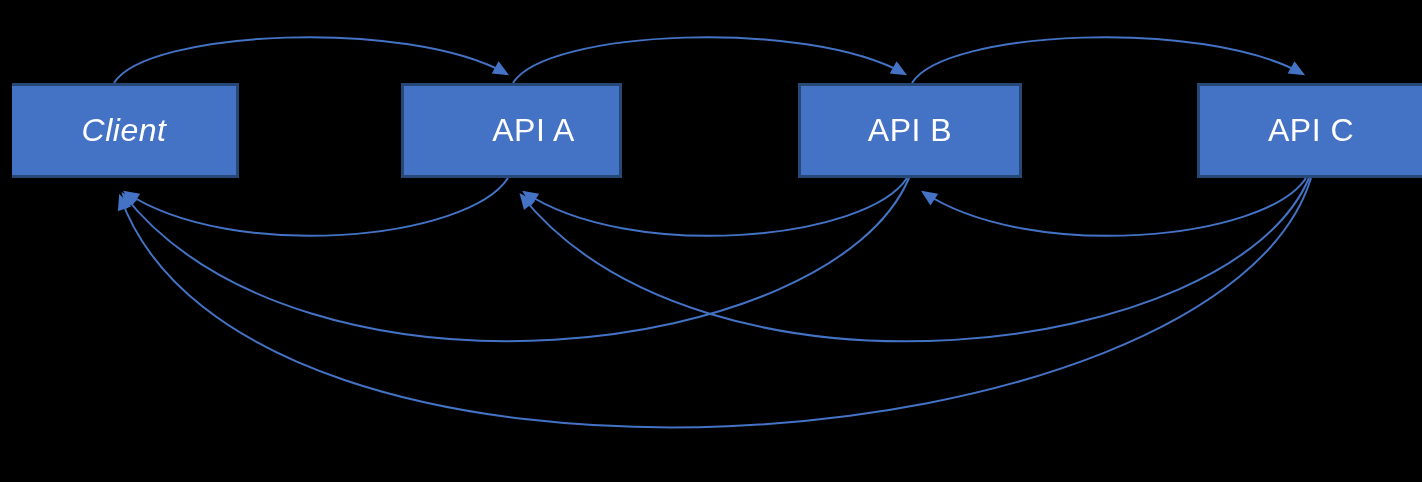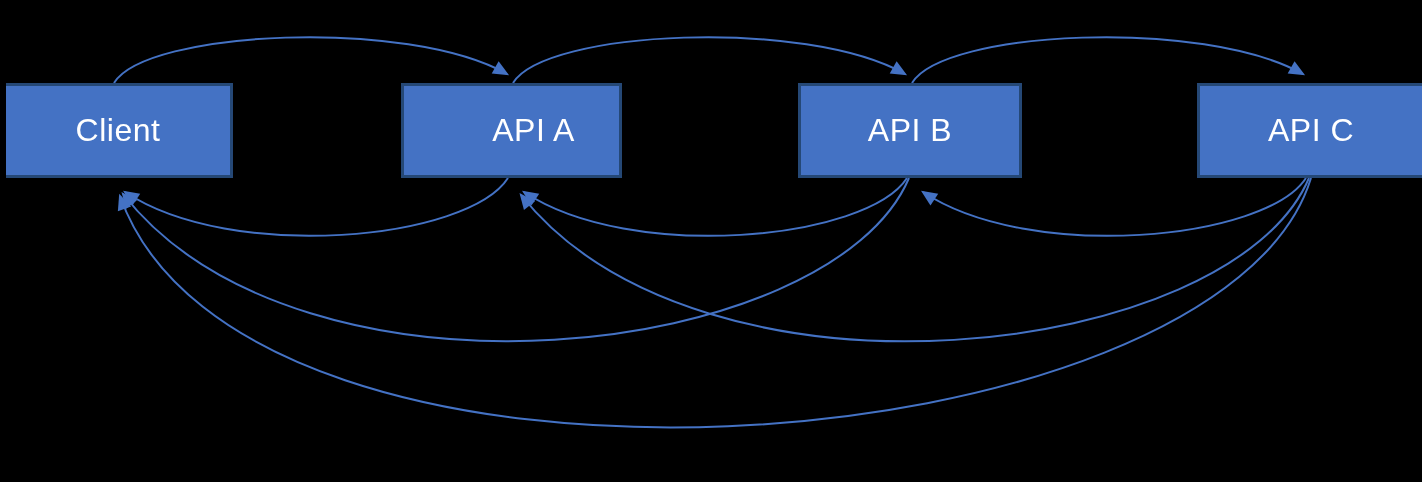--- a/index.html
+++ b/index.html
@@ -22,21 +22,21 @@
   #arrowTip{fill:var(--accent);}
   .node{
     position:absolute;top:83px;height:95px;
     box-sizing:border-box;
     background:var(--node-fill);
     border:3px solid var(--node-border);
     color:var(--text);
     display:flex;align-items:center;justify-content:center;
     font-size:32px;letter-spacing:0.5px;
   }
-  .node-client{left:6px;width:227px;border-left:none;}
+  .node-client{left:12px;width:227px;border-left:none;font-style:italic;}
   .node-api-a{left:401px;width:221px;padding-left:44px;}
   .node-api-b{left:798px;width:224px;}
   .node-api-c{left:1197px;width:225px;border-right:none;}
 </style>
 </head>
 <body>
 
 <div class="canvas">
 
   <svg class="edges" viewBox="0 0 1422 482" xmlns="http://www.w3.org/2000/svg">

